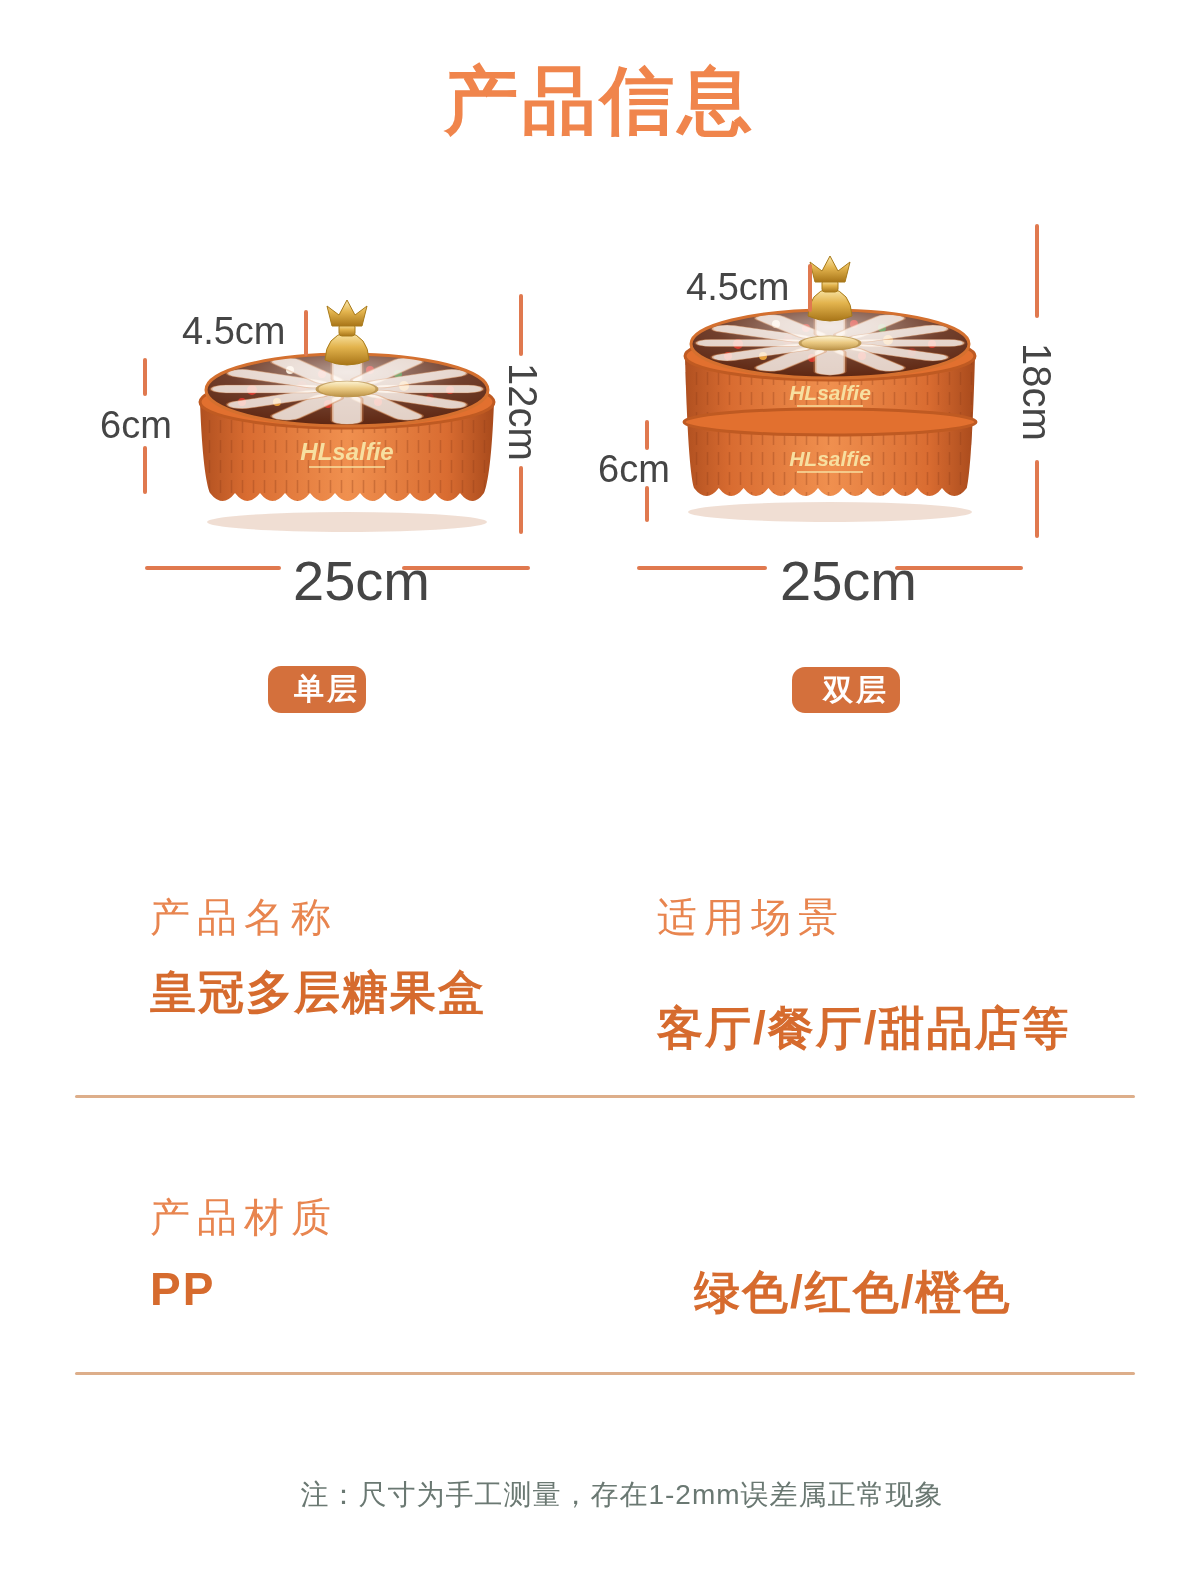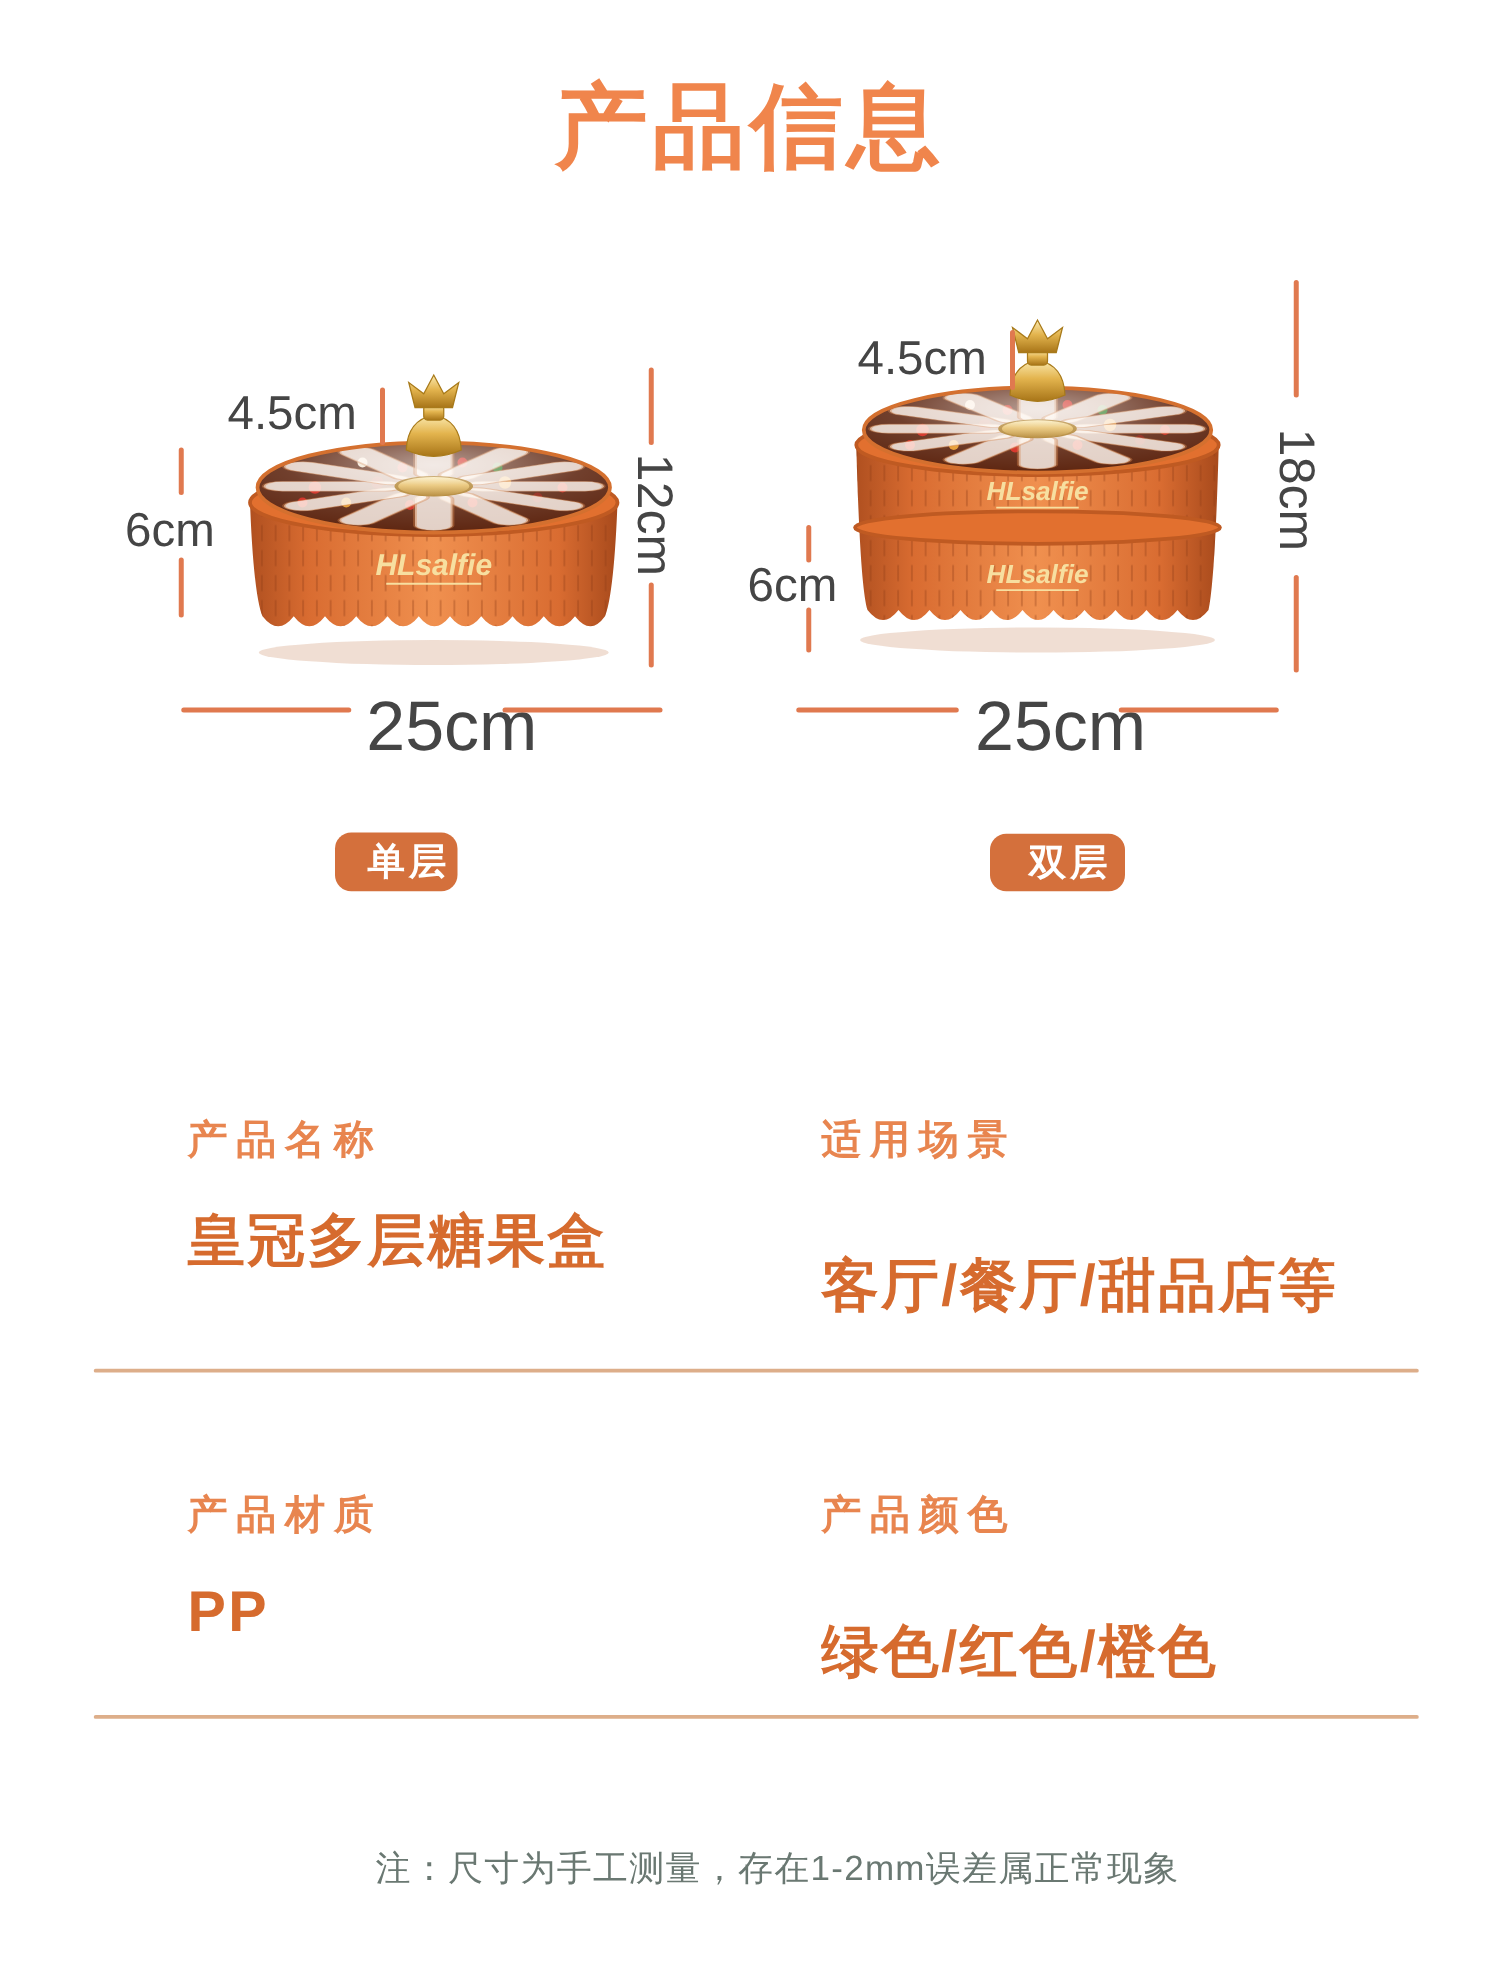--- a/index.html
+++ b/index.html
@@ -22,21 +22,21 @@
   }
   .vline{width:4px;background:#e0794f;border-radius:2px;}
   .hline{height:4px;background:#e0794f;border-radius:2px;}
   
   .badge{
     background:#d4703c;border-radius:13px;color:#ffffff;
     display:flex;align-items:center;justify-content:center;
     font-size:30px;font-weight:600;letter-spacing:3px;padding-left:20px;
   }
   
-  .spec-label{color:#e8854f;font-size:32px;font-weight:700;letter-spacing:7px;white-space:nowrap;}
+  .spec-label{color:#e8854f;font-size:40px;font-weight:400;letter-spacing:7px;white-space:nowrap;}
   .spec-value{color:#d66b2e;font-size:46px;font-weight:700;letter-spacing:2px;white-space:nowrap;}
   .divider{width:1060px;height:3px;background:#ddae8a;border-radius:2px;}
   
   #note{
     left:0;right:0;top:1476px;text-align:center;
     color:#6a7872;font-size:28px;letter-spacing:1px;padding-left:44px;
   }
 </style>
 </head>
 <body>
@@ -234,20 +234,19 @@
   <div class="abs spec-label" style="left:657px;top:890px;">适用场景</div>
 
   <div class="abs spec-value" style="left:150px;top:962px;">皇冠多层糖果盒</div>
   <div class="abs spec-value" style="left:657px;top:962px;margin-top:36px;">客厅/餐厅/甜品店等</div>
 
   <div class="abs divider" style="left:75px;top:1095px;"></div>
 
   <div class="abs spec-label" style="left:150px;top:1190px;">产品材质</div>
   <div class="abs spec-value" style="left:150px;top:1262px;">PP</div>
 
-  <div class="abs spec-label" style="left:657px;top:1190px;">产品颜色</div>
-  <div class="abs spec-value" style="left:657px;top:1262px;margin-top:29px;">绿色/红色/橙色</div>
+  <div class="abs spec-value" style="left:694px;top:1262px;">绿色/红色/橙色</div>
 
   <div class="abs divider" style="left:75px;top:1372px;"></div>
 
   <div id="note" class="abs">注：尺寸为手工测量，存在1-2mm误差属正常现象</div>
 
 </div>
 
 </body></html>

